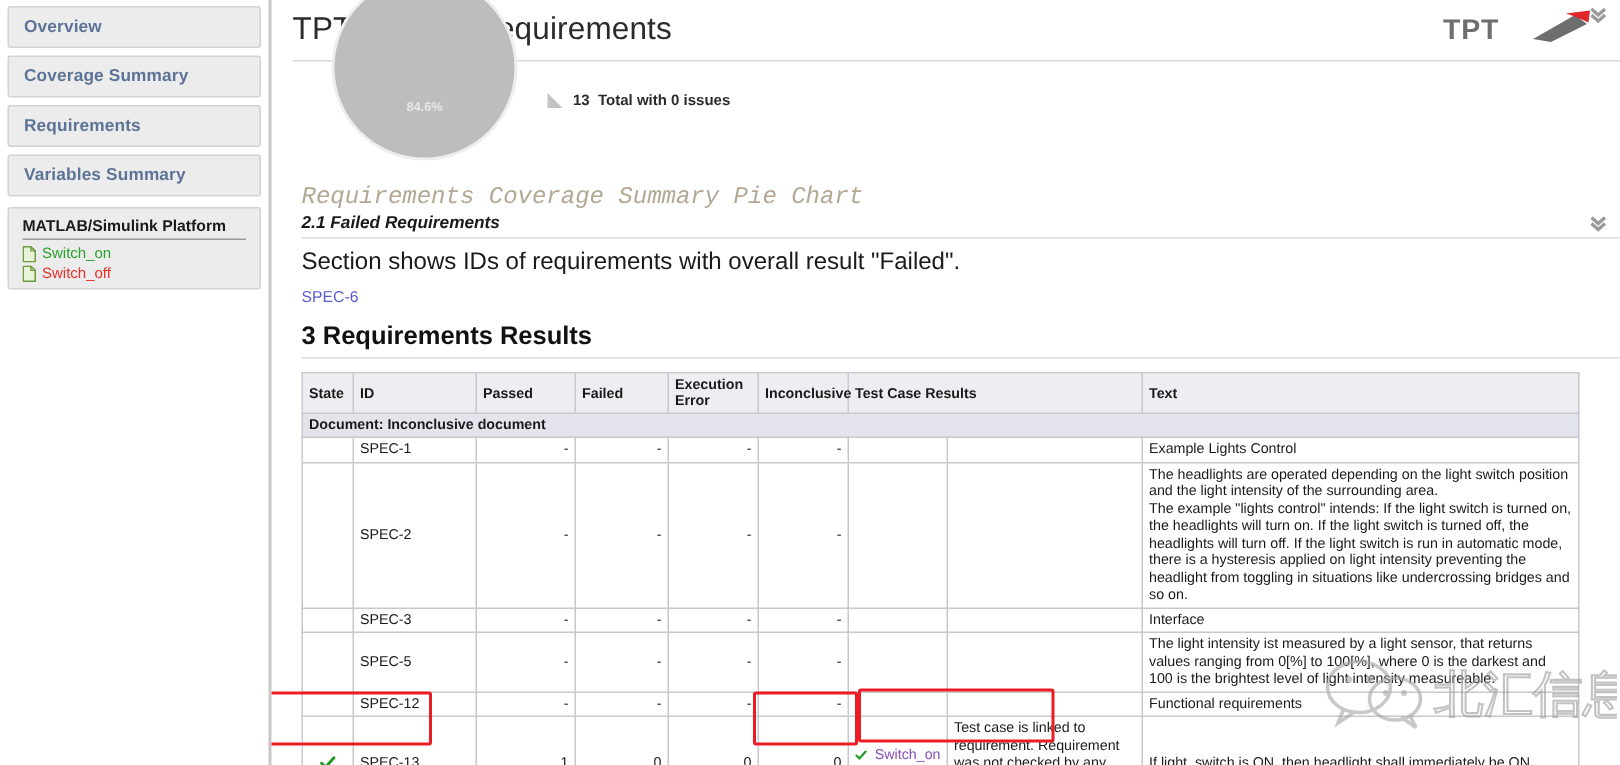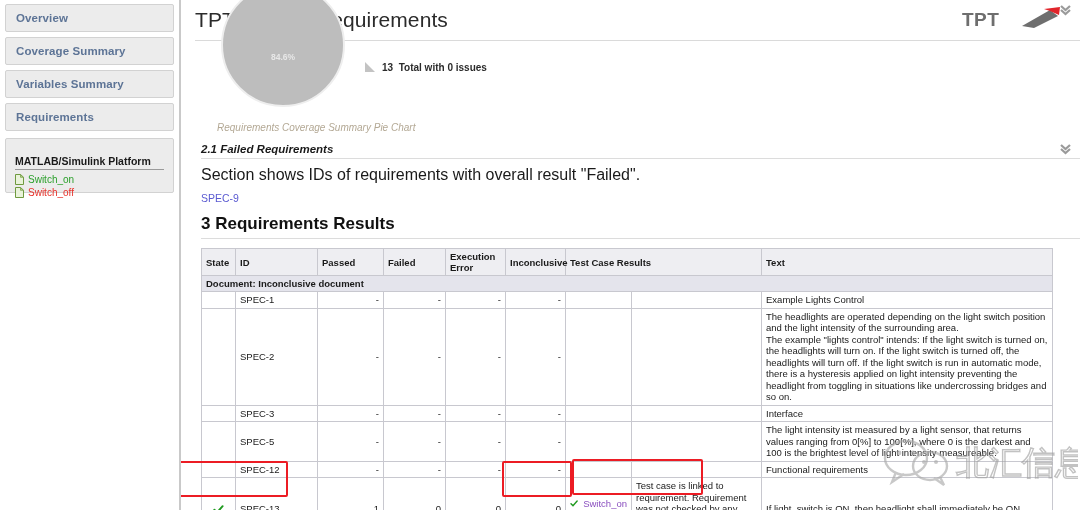--- a/index.html
+++ b/index.html
@@ -35,21 +35,21 @@
     color: #5d7496;
     letter-spacing: .1px;
     cursor: pointer;
   }
 
   .platform-box {
     margin-top: 7px;
     background: #ececec;
     border: 1px solid #d2d2d2;
     border-radius: 2px;
-    padding: 16px 9px 9px 9px;
+    padding: 6px 9px 9px 9px;
     height: 55px;
   }
   .platform-title {
     font-size: 10.5px;
     font-weight: bold;
     color: #1a1a1a;
     border-bottom: 1px solid #9a9a9a;
     padding-bottom: 2px;
     margin-bottom: 3px;
   }
@@ -91,40 +91,41 @@
   #pie {
     position: absolute;
     left: 26px; top: -58px;
     width: 124px; height: 124px;
     border-radius: 50%;
     background: #bdbdbd;
     border: 2px solid #eeeeee;
   }
   #pie-label {
     position: absolute;
-    left: 26px; top: 11px;
+    left: 26px; top: 25px;
     width: 124px;
     text-align: center;
     font-size: 8.5px;
     color: #e8e8e8;
     font-weight: bold;
   }
   #legend {
     position: absolute;
     left: 169px; top: 20px;
     display: flex; align-items: center; gap: 6px;
   }
   .legend-swatch { width: 12px; height: 12px; display: block; }
   #legend-text { font-size: 10px; font-weight: bold; color: #2b2b2b; }
   #chart-caption {
     position: absolute;
-    left: 22px; top: 81px;
-    font-size: 10px;
+    left: 6px; top: 81px;
+    font-size: 16px;
     font-style: italic;
     color: #b3a894;
+    font-family: Liberation Mono, monospace;
   }
 
   
   .sec-h2 {
     margin: 14px 0 0 6px;
     font-size: 11.5px;
     font-weight: bold;
     font-style: italic;
     color: #1a1a1a;
     position: relative;
@@ -223,24 +224,24 @@
 
   <div id="sidebar">
 
     <div class="nav-btn">
       <span>Overview</span>
     </div>
     <div class="nav-btn">
       <span>Coverage Summary</span>
     </div>
     <div class="nav-btn">
+      <span>Requirements</span>
+    </div>
+    <div class="nav-btn">
       <span>Variables Summary</span>
-    </div>
-    <div class="nav-btn">
-      <span>Requirements</span>
     </div>
 
     <div class="platform-box">
       <div class="platform-title">MATLAB/Simulink Platform</div>
 
       <div class="platform-item">
         <svg class="doc-icon" viewBox="0 0 9 11">
           <path d="M0.5 0.5 H5.5 L8.5 3.3 V10.5 H0.5 Z" fill="#e9f3da" stroke="#6f9a3f" stroke-width="1"></path>
           <path d="M5.5 0.5 L8.5 3.3 H5.5 Z" fill="#b9d48e" stroke="#6f9a3f" stroke-width=".7"></path>
         </svg>
@@ -289,21 +290,21 @@
     <div class="sec-h2">
       <span>2.1 Failed Requirements</span>
       <svg class="chev" style="top:-1px" viewBox="0 0 13 13">
         <path d="M2 3 L6.5 7 L11 3" fill="none" stroke="#9a9a9a" stroke-width="2.2"></path>
         <path d="M2 7 L6.5 11 L11 7" fill="none" stroke="#9a9a9a" stroke-width="2.2"></path>
       </svg>
     </div>
     <div class="sec-h2-rule"></div>
 
     <div class="sec-para">Section shows IDs of requirements with overall result "Failed".</div>
-    <a class="spec-link" href="#">SPEC-9</a>
+    <a class="spec-link" href="#">SPEC-6</a>
 
     <div class="sec-h1">
       <span>3 Requirements Results</span>
       <svg class="chev" style="top:3px" viewBox="0 0 13 13">
         <path d="M2 3 L6.5 7 L11 3" fill="none" stroke="#9a9a9a" stroke-width="2.2"></path>
         <path d="M2 7 L6.5 11 L11 7" fill="none" stroke="#9a9a9a" stroke-width="2.2"></path>
       </svg>
     </div>
     <div class="sec-h1-rule"></div>
 

